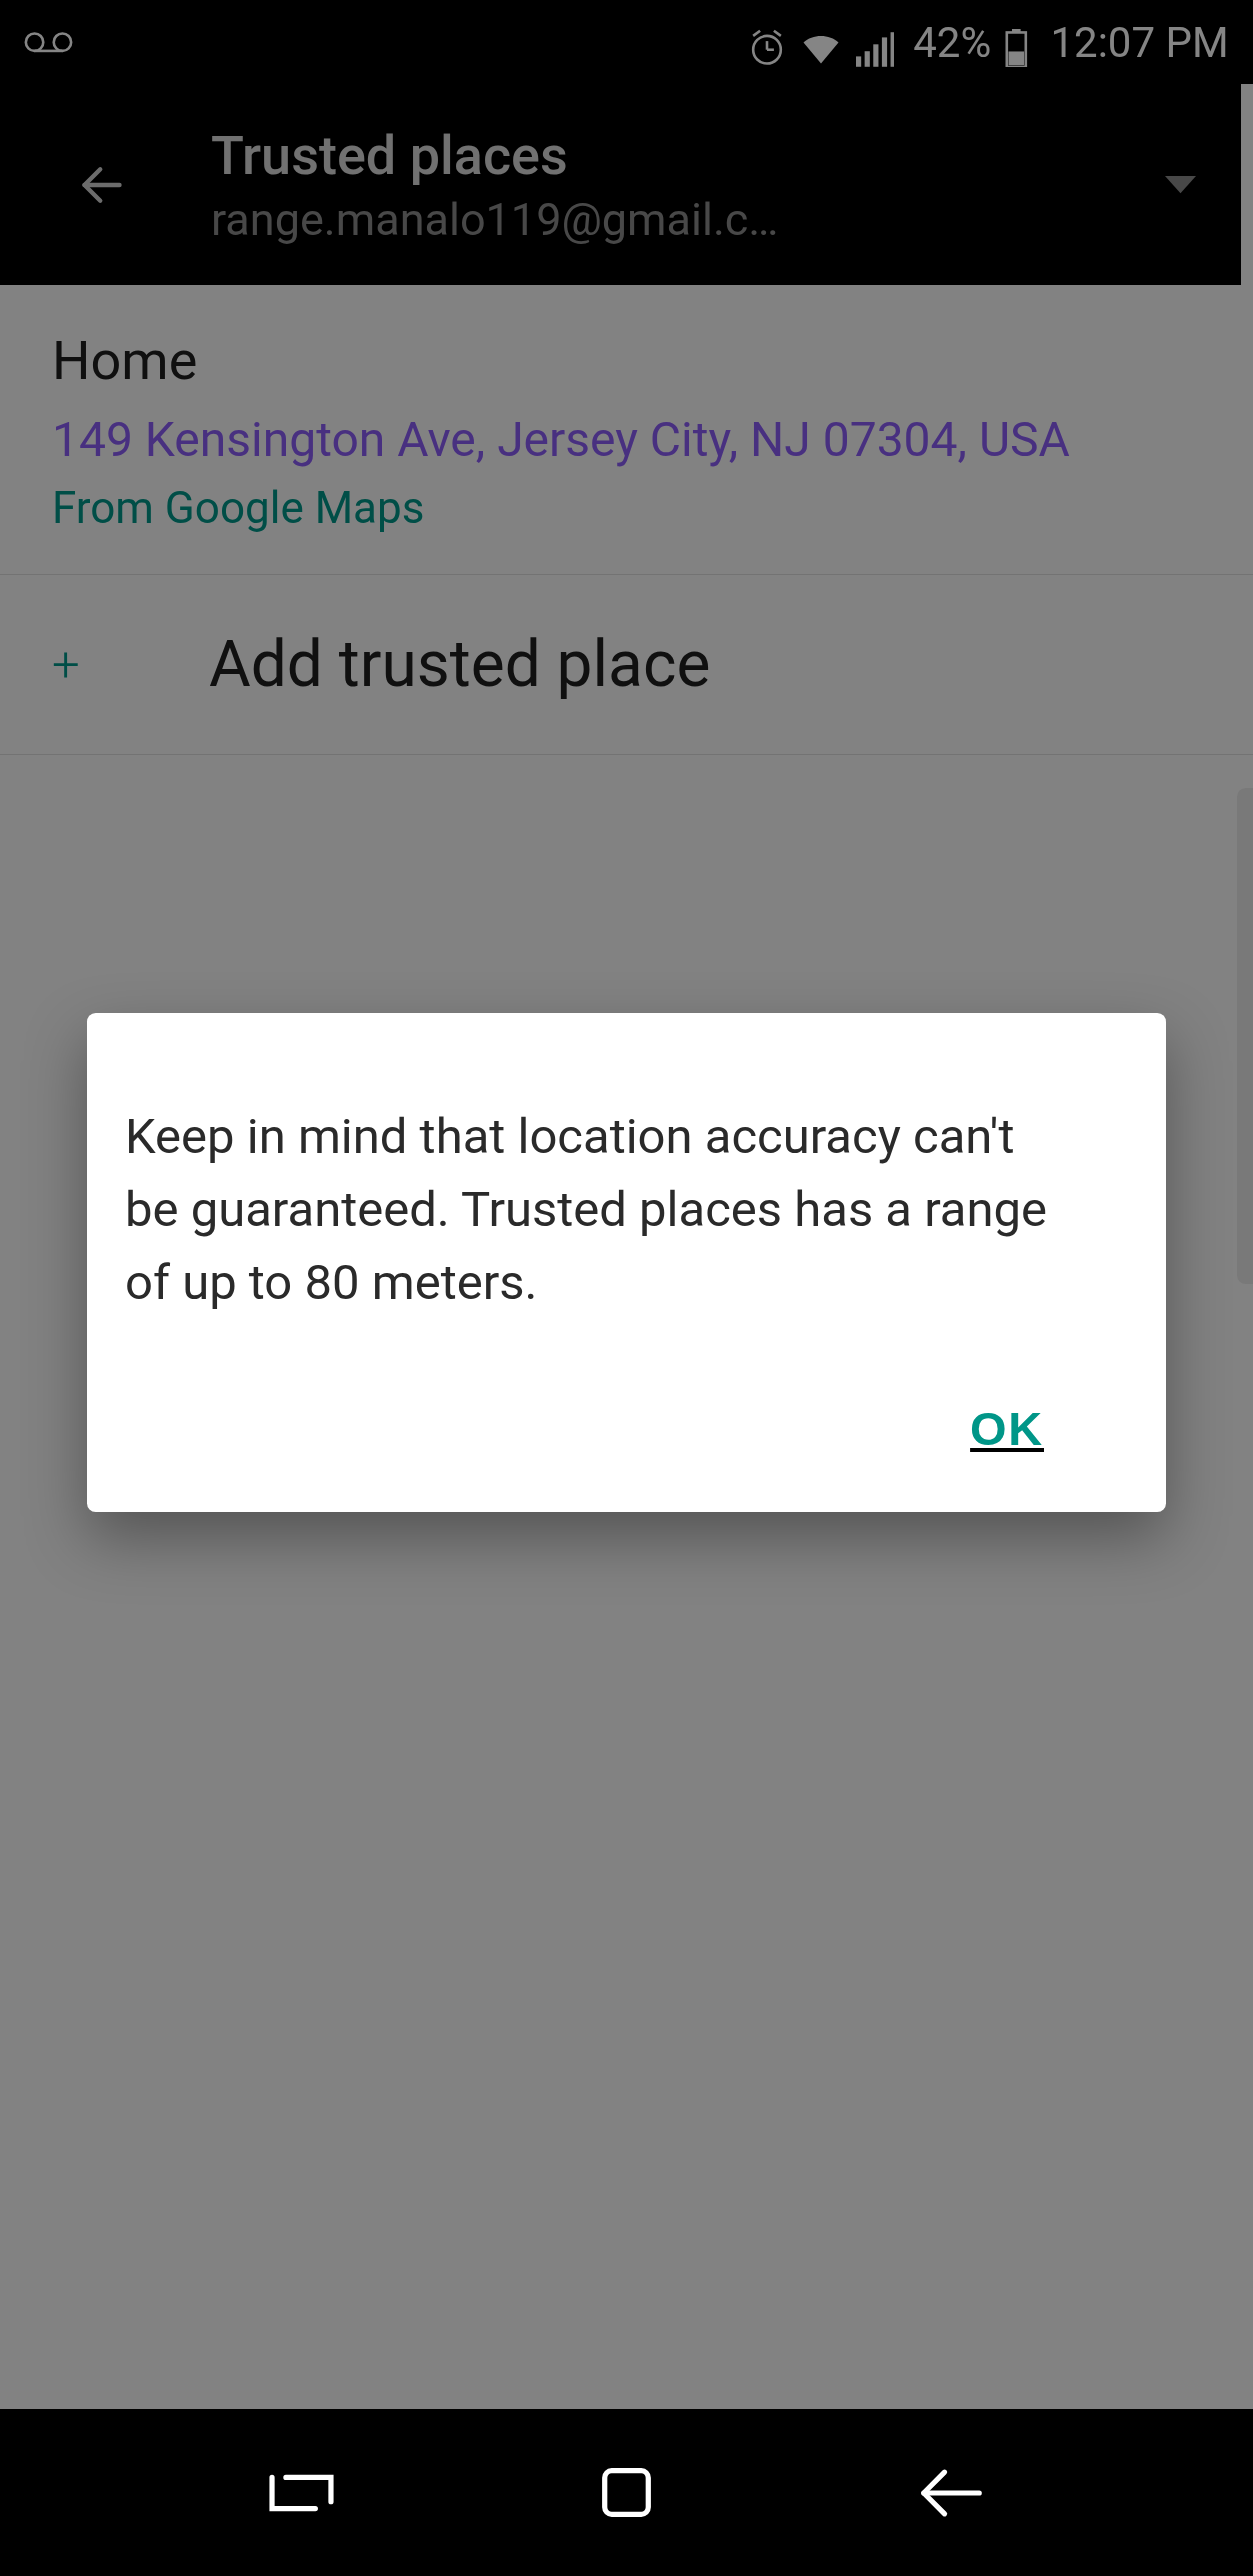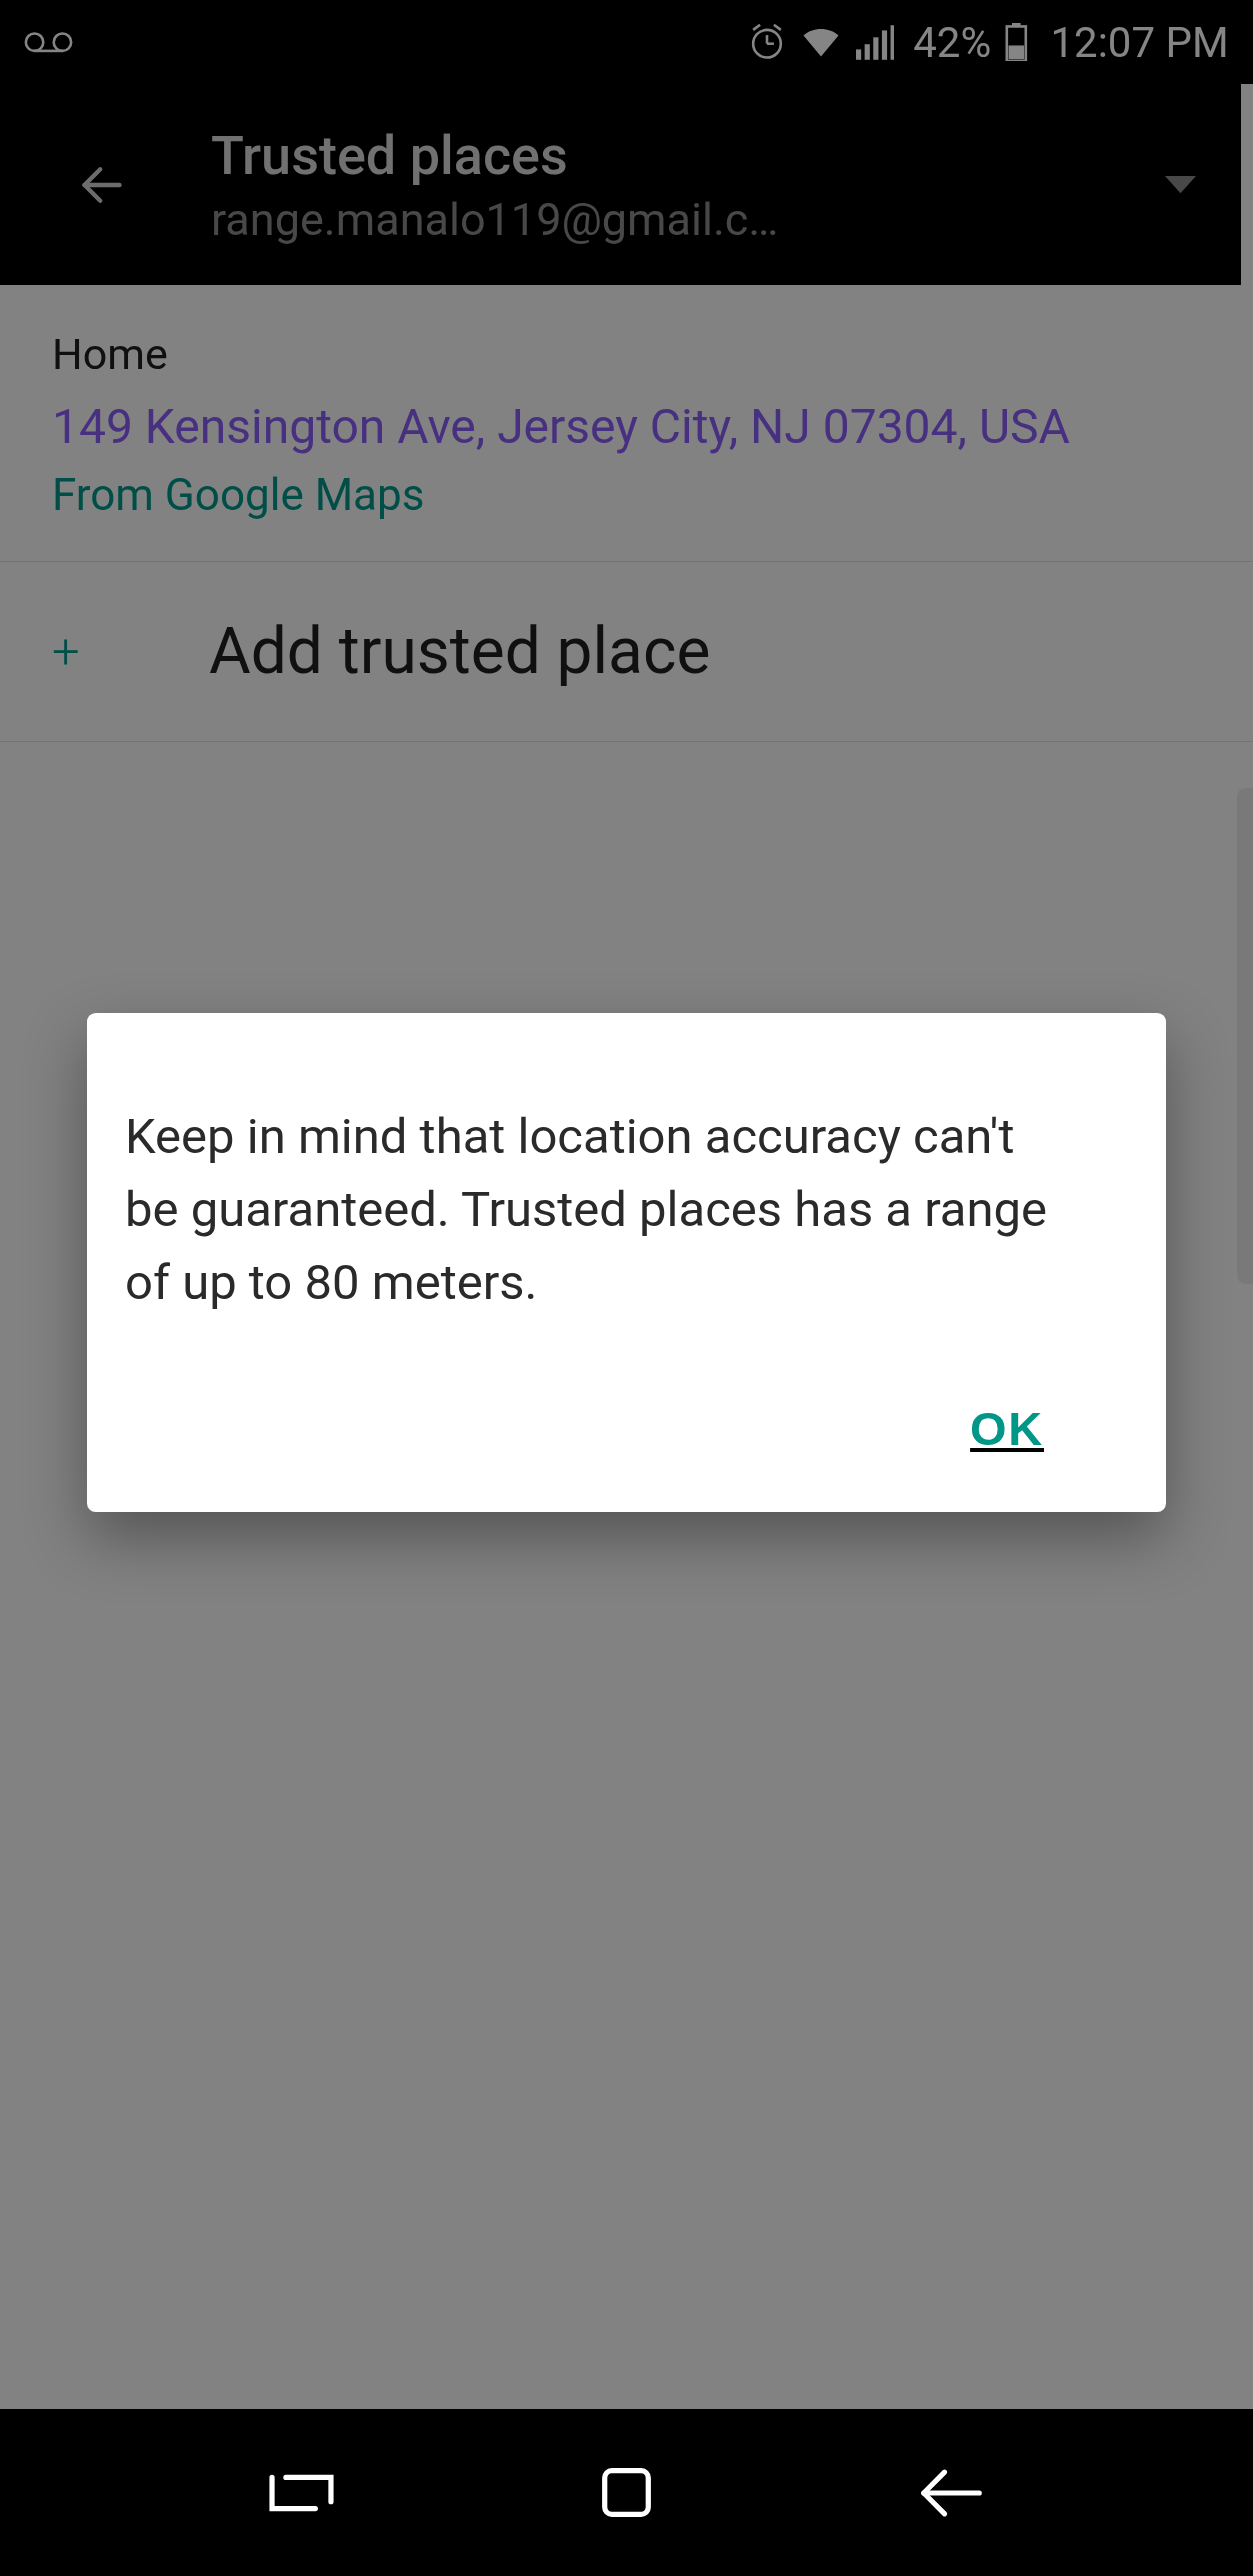--- a/index.html
+++ b/index.html
@@ -2,37 +2,37 @@
 <html style="font-size:14px"><head>
 <meta charset="utf-8">
 <style>
   * { margin: 0; padding: 0; box-sizing: border-box; }
   html, body { width: 1253px; height: 2576px; overflow: hidden; font-family: Roboto, -apple-system, "Helvetica Neue", Arial, sans-serif; }
   body { background: #fafafa; position: relative; }
 
   
   .status-bar { position: absolute; top: 0; left: 0; right: 0; height: 84px; background: #000; color: #fff; display: flex; align-items: center; justify-content: space-between; padding: 0 24.4px; }
   .status-left { display: flex; align-items: center; gap: 14px; }
-  .status-right { display: flex; align-items: center; gap: 14px; font-size: 42px; }
+  .status-right { display: flex; align-items: flex-end; gap: 14px; font-size: 42px; }
   .status-pct { font-size: 42px; margin-left: 5.2px; }
   .status-time { font-size: 42px; margin-left: 8.7px; }
   .status-icon svg { display: block; }
 
   
   .app-bar { position: absolute; top: 84px; left: 0; right: 12px; height: 202px; background: #000; display: flex; align-items: center; padding-left: 70px; padding-right: 35px; }
   .app-bar-back { width: 63px; height: 63px; display: flex; align-items: center; justify-content: center; margin-right: 78px; flex-shrink: 0; }
   .app-bar-titlebox { flex: 1 1 auto; min-width: 0; }
   .app-bar-title { color: #d8d8d8; font-size: 54px; font-weight: 500; margin-bottom: 5.2px; }
   .app-bar-sub { color: #8a8a8a; font-size: 45px; white-space: nowrap; overflow: hidden; text-overflow: ellipsis; max-width: 783px; }
   .app-bar-caret { width: 52px; display: flex; align-items: center; justify-content: center; }
 
   
   .content { position: absolute; top: 285px; left: 0; right: 0; bottom: 167px; background: #fafafa; }
   .place-item { padding: 44px 52px 40px 52px; border-bottom: 1.7px solid #dcdcdc; }
-  .place-name { font-size: 43px; color: #202020; font-weight: 400; margin-bottom: 19px; }
+  .place-name { font-size: 54px; color: #202020; font-weight: 400; margin-bottom: 19px; }
   .place-addr { font-size: 48px; color: #8b5cf6; margin-bottom: 14px; }
   .place-src { font-size: 44px; color: #009688; font-weight: 400; }
 
   .add-item { display: flex; align-items: center; padding: 52px 52px 52px 52px; border-bottom: 1.7px solid #dcdcdc; }
   .add-icon { width: 157px; color: #009688; font-size: 49px; font-weight: 300; }
   .add-label { font-size: 64px; color: #202020; }
 
   
   .scroll-ind { position: absolute; right: 0; top: 788px; width: 15.7px; height: 496px; background: #e8e8e8; border-radius: 8.7px 0 0 8.7px; }
 

